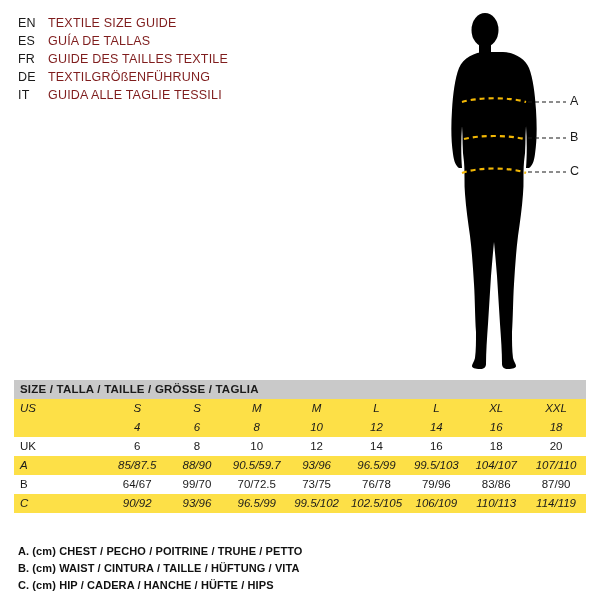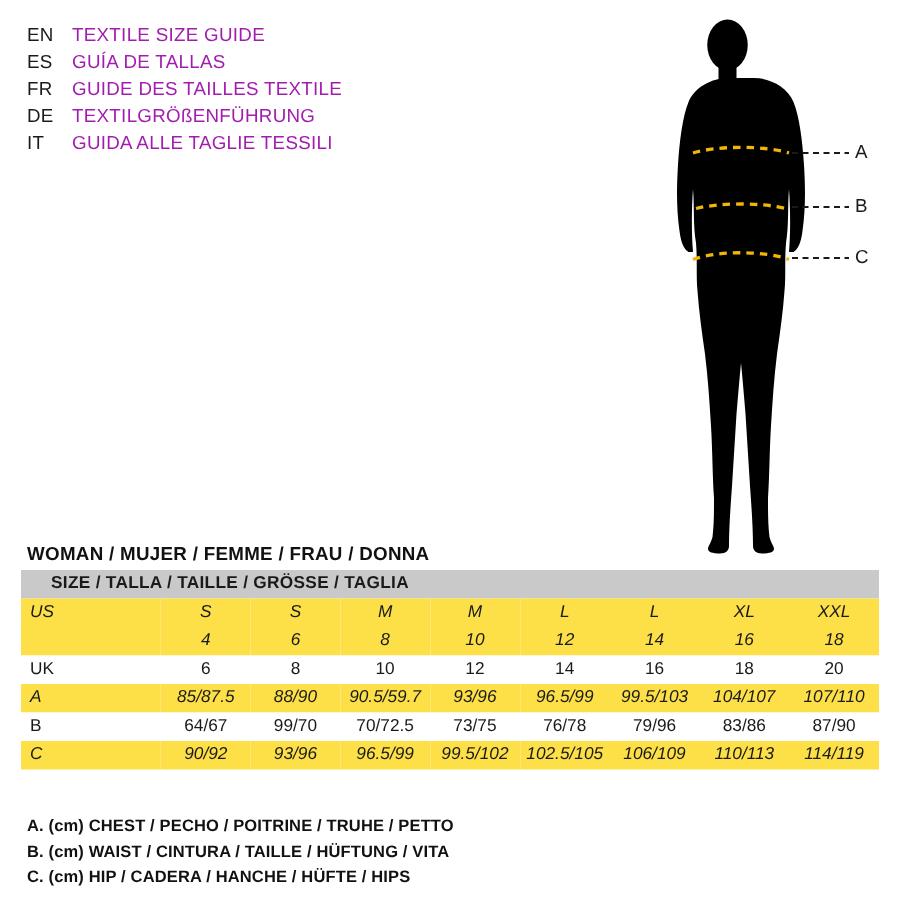--- a/index.html
+++ b/index.html
@@ -35,21 +35,21 @@
     font-size: 12.5px;
     letter-spacing: 0.2px;
   }
   .lang-code {
     width: 30px;
     flex: 0 0 30px;
     font-weight: 400;
     color: #1a1a1a;
   }
   .lang-text {
-    color: #a21caf;
+    color: #7f1d1d;
     white-space: nowrap;
   }
 
   
   .figure-wrap {
     position: absolute;
     top: 8px;
     left: 418px;
     width: 175px;
     height: 365px;
@@ -86,21 +86,21 @@
   .size-table td {
     padding: 0;
     height: 19px;
     line-height: 19px;
     color: #1a1a1a;
   }
   .row-head td {
     background: #c9c9c9;
     font-weight: bold;
     font-size: 11.5px;
-    padding-left: 20px;
+    padding-left: 6px;
     letter-spacing: 0.2px;
   }
   .row-shaded td {
     background: #fde047;
     font-style: italic;
   }
   .row-plain td {
     background: #ffffff;
   }
   .cell-label {
@@ -220,21 +220,20 @@
         <line x1="110" y1="94" x2="148" y2="94"></line>
         <line x1="110" y1="130" x2="148" y2="130"></line>
         <line x1="110" y1="164" x2="148" y2="164"></line>
       </g>
     </svg>
     <span class="measure-label" style="left:152px; top:86px;">A</span>
     <span class="measure-label" style="left:152px; top:122px;">B</span>
     <span class="measure-label" style="left:152px; top:156px;">C</span>
   </div>
 
-  <div class="woman-label">WOMAN / MUJER / FEMME / FRAU / DONNA</div>
 
   <table class="size-table">
     <tbody>
       <tr class="row-head">
         <td colspan="9">SIZE / TALLA / TAILLE / GRÖSSE / TAGLIA</td>
       </tr>
 
 
       <tr class="row-shaded">
         <td class="cell-label">US</td>

